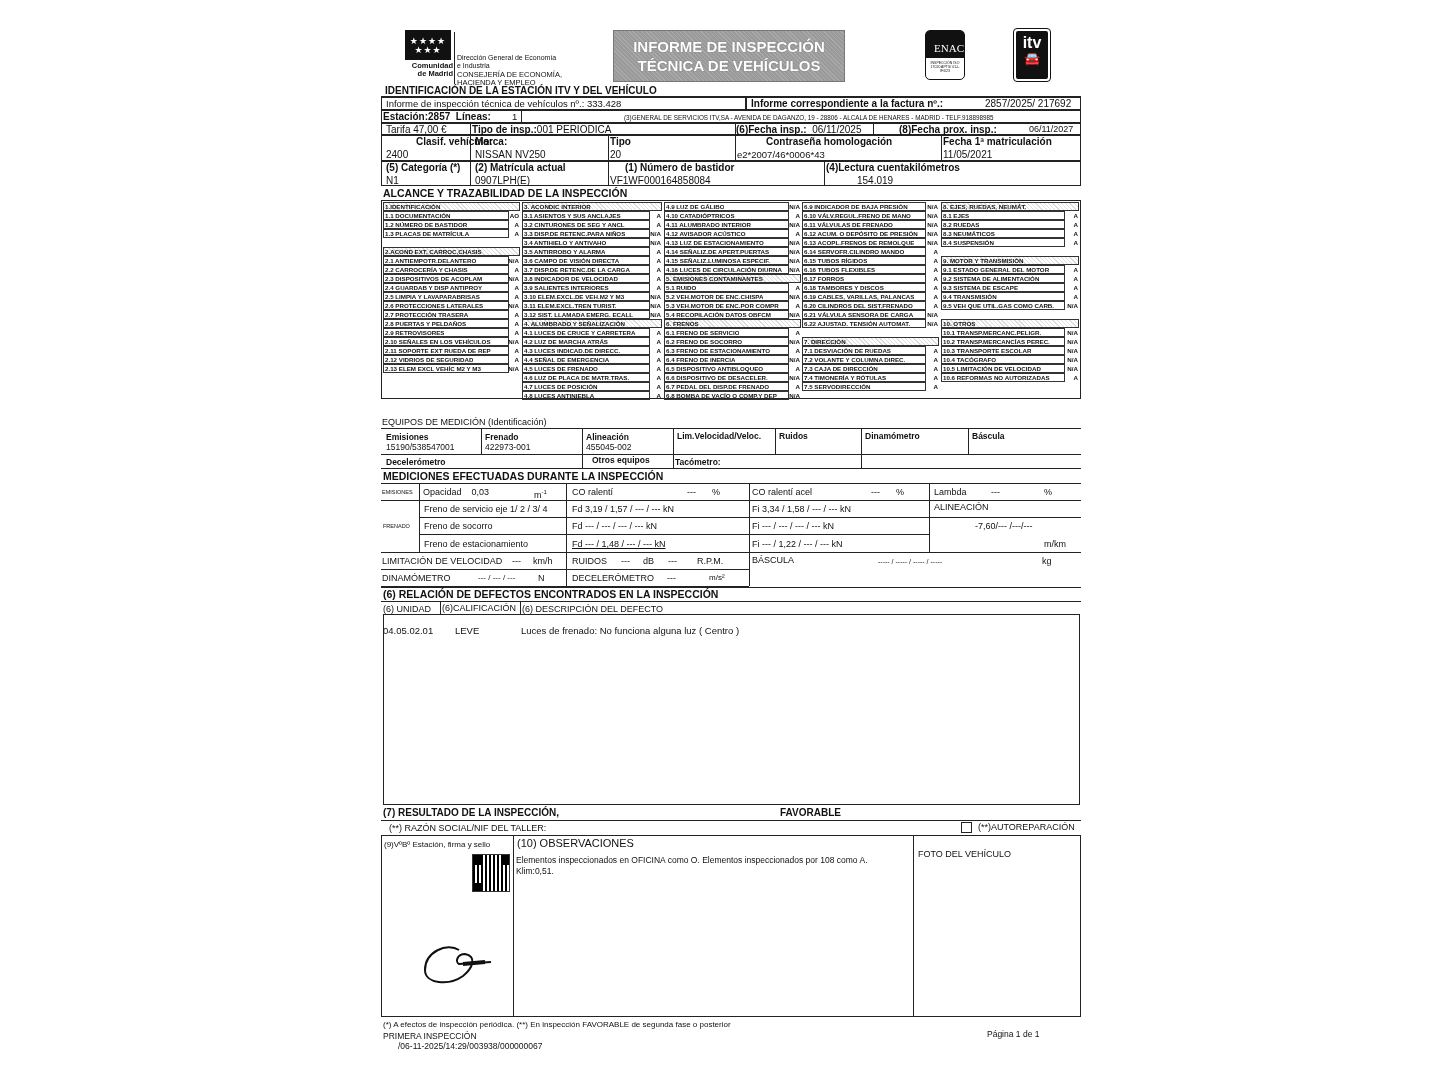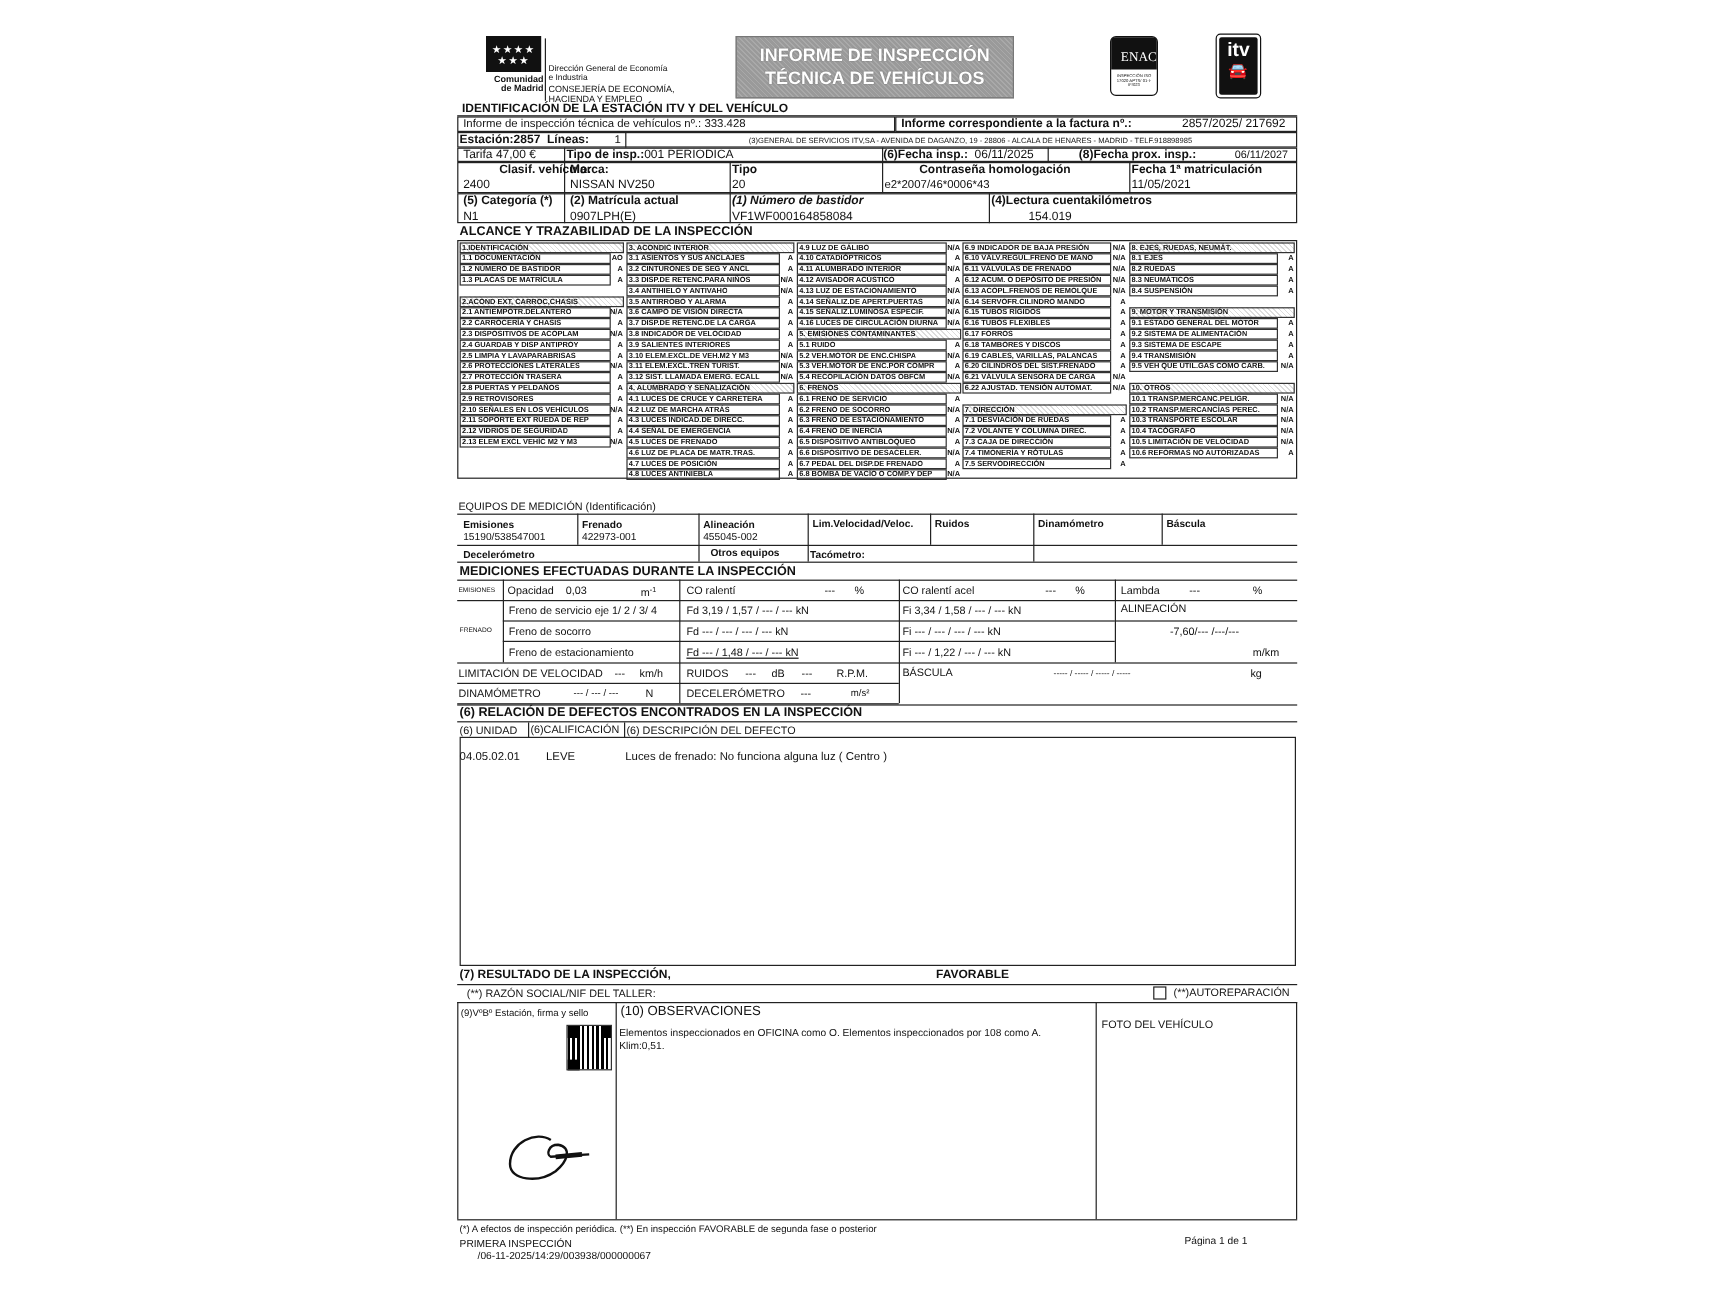--- a/index.html
+++ b/index.html
@@ -145,21 +145,21 @@
   <div class="cell" style="left:562px;top:123px;font-size:10px;">11/05/2021</div>
 
   <div class="box" style="left:0;top:135px;width:700px;height:25px;"></div>
   <div class="ln" style="left:89px;top:135px;width:1px;height:25px;"></div>
   <div class="ln" style="left:227px;top:135px;width:1px;height:25px;"></div>
   <div class="ln" style="left:443px;top:135px;width:1px;height:25px;"></div>
   <div class="cellb" style="left:5px;top:136px;">(5) Categoría (*)</div>
   <div class="cell" style="left:5px;top:149px;font-size:10px;">N1</div>
   <div class="cellb" style="left:94px;top:136px;text-align:center;">(2) Matrícula actual</div>
   <div class="cell" style="left:94px;top:149px;font-size:10px;">0907LPH(E)</div>
-  <div class="cellb" style="left:229px;top:136px;font-style:italic;">(1) Número de bastidor</div>
+  <div class="cellb" style="left:244px;top:136px;">(1) Número de bastidor</div>
   <div class="cell" style="left:229px;top:149px;font-size:10px;">VF1WF000164858084</div>
   <div class="cellb" style="left:445px;top:136px;">(4)Lectura cuentakilómetros</div>
   <div class="cell" style="left:476px;top:149px;font-size:10px;">154.019</div>
 
   <div class="abs sec-title" style="left:2px;top:161px;font-size:10.5px;">ALCANCE Y TRAZABILIDAD DE LA INSPECCIÓN</div>
   <div class="box" style="left:0;top:174px;width:700px;height:199px;"></div>
 
   <div id="scope-grid">
       <div class="gr hd" style="left: 2px; top: 176px; width: 137px;">
         <div class="tbox" style="left: 0px; width: 137px;"></div>

